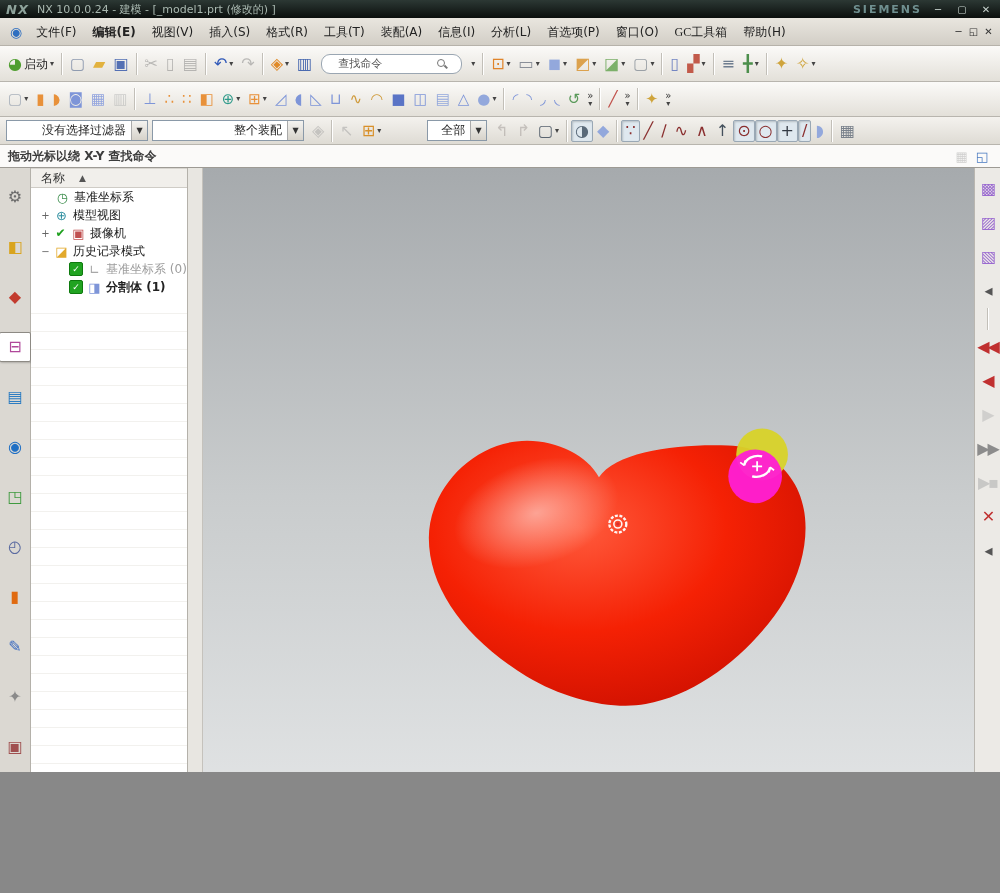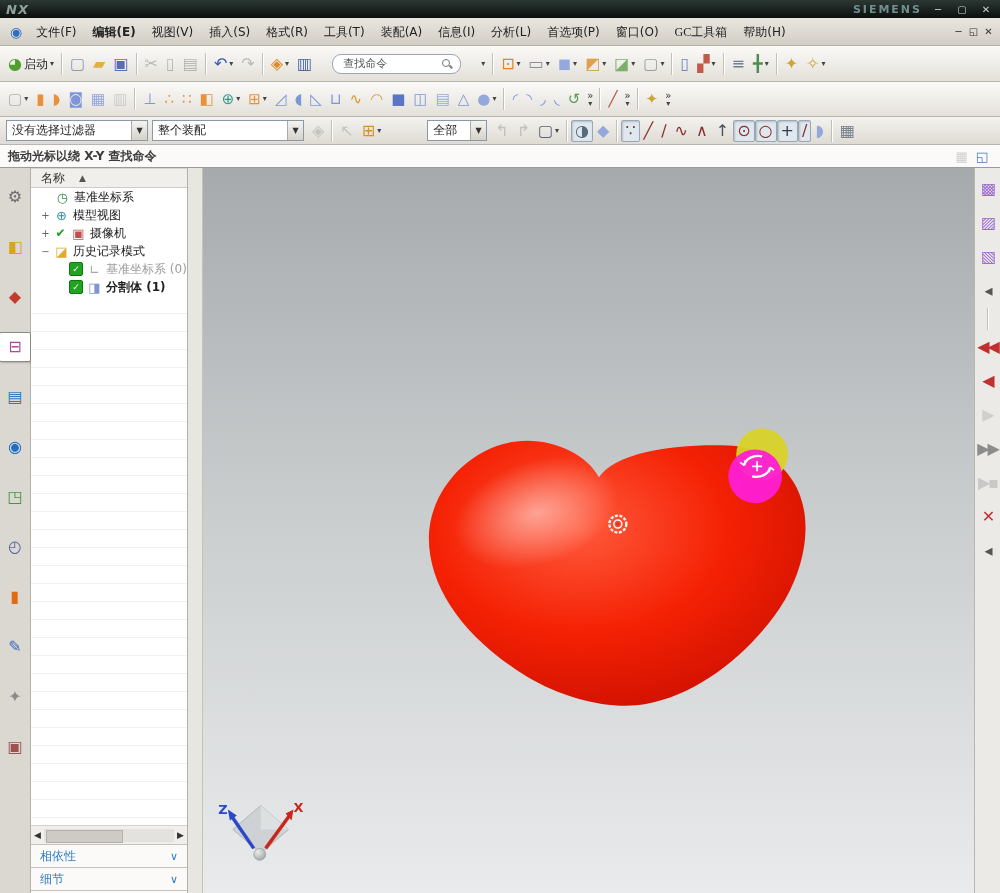--- a/index.html
+++ b/index.html
@@ -1,16 +1,16 @@
 <!DOCTYPE html>
 <html><head>
 <meta charset="utf-8">
 <style>
   html,body{margin:0;padding:0;background:#888;}
-  .app{position:relative;width:1000px;height:893px;background:#d6d2ca;font-family:"DejaVu Sans","Liberation Sans",sans-serif;overflow:hidden;user-select:none;}
+  .app{position:relative;width:1000px;height:772px;background:#d6d2ca;font-family:"DejaVu Sans","Liberation Sans",sans-serif;overflow:hidden;user-select:none;}
   
   .titlebar{height:18px;background:linear-gradient(#2c3834,#0b0f0d);display:flex;align-items:center;padding:0 6px;gap:8px;}
   .titlebar .nxlogo{font-weight:bold;font-style:italic;font-size:13px;color:#8ea39b;letter-spacing:1px;}
   .titlebar .ttl{font-size:11px;color:#a9b8b0;white-space:nowrap;}
   .titlebar .sp{flex:1;}
   .titlebar .brand{font-size:11px;font-weight:bold;color:#6f8f8f;letter-spacing:2px;}
   .titlebar .wc{color:#c9d4cf;font-size:10px;width:16px;text-align:center;cursor:pointer;}
   
   .menubar{height:27px;background:linear-gradient(#e9e6df,#d2cec6);display:flex;align-items:center;padding:0 4px;border-bottom:1px solid #b6b2aa;}
   .menubar .appico{color:#2f6fc0;font-size:14px;margin:0 6px;}
@@ -27,27 +27,27 @@
   .tb2 .ibtn .g{font-size:15px;}
   .ibtn .tl{font-style:normal;font-size:12px;color:#222;}
   .ibtn .dd{font-style:normal;text-decoration:none;font-size:8px;color:#444;}
   .ibtn.dim{opacity:.45;filter:grayscale(.8);}
   .ibtn.pressed{background:#dfe8ef;border-color:#9aa8b5;box-shadow:inset 1px 1px 2px rgba(0,0,0,.18);}
   .ibtn.ovf{flex-direction:column;gap:0;padding:1px 2px;}
   .ibtn.ovf .g{font-size:10px;line-height:9px;}
   .ibtn.ovf .dd{line-height:7px;}
   .sep{width:1px;height:22px;background:#c2bfb8;border-right:1px solid #fff;margin:0 3px;display:inline-block;}
   
-  .findbox{display:inline-flex;align-items:center;background:#fff;border:1px solid #9aa6b2;border-radius:9px;height:18px;padding:0 8px;margin:0 16px;}
+  .findbox{display:inline-flex;align-items:center;background:#fff;border:1px solid #9aa6b2;border-radius:9px;height:18px;padding:0 14px;margin:0 5px;}
   .findbox input{border:none;outline:none;width:96px;font-size:11px;color:#555;font-family:inherit;background:transparent;}
   .mag{position:relative;width:11px;height:11px;display:inline-block;}
   .mag::before{content:"";position:absolute;left:1px;top:1px;width:6px;height:6px;border:1.5px solid #777;border-radius:50%;}
   .mag::after{content:"";position:absolute;left:8px;top:8px;width:4px;height:1.5px;background:#777;transform:rotate(45deg);}
   
-  .combo{display:inline-flex;align-items:center;background:#fff;border:1px solid #8a99a8;height:19px;font-size:12px;color:#222;cursor:pointer;}
+  .combo{display:inline-flex;align-items:center;background:#fff;border:1px solid #8a99a8;height:19px;font-size:12px;color:#222;cursor:pointer;text-align:right;}
   .combo .val{padding:0 5px;white-space:nowrap;overflow:hidden;}
   .combo .cb{width:15px;align-self:stretch;background:linear-gradient(#f4f3f0,#d6d2ca);border-left:1px solid #aaa;display:flex;align-items:center;justify-content:center;font-size:8px;color:#333;}
   
   .promptbar{height:22px;background:#fbfaf9;border-bottom:1px solid #9d9a94;display:flex;align-items:center;padding:0 8px;}
   .promptbar .msg{font-size:12px;font-weight:bold;color:#3c3c3c;}
   .promptbar .sp{flex:1;}
   .promptbar .ibtn .g{font-size:13px;}
   
   .main{display:flex;height:730px;}
   .vbar{width:30px;background:#dbd8d2;border-right:1px solid #b4b1aa;display:flex;flex-direction:column;align-items:center;padding-top:4px;}
@@ -83,20 +83,21 @@
   .viewport{flex:1;position:relative;background:linear-gradient(#a6aaad,#c9cccd 45%,#e9ebec);}
   .vp-svg{position:absolute;inset:0;width:100%;height:100%;}
 </style>
 </head>
 <body>
 
 <div class="app">
 
   <div class="titlebar">
     <span class="nxlogo">NX</span>
+    <span class="ttl">NX 10.0.0.24 - 建模 - [_model1.prt  (修改的) ]</span>
     <span class="sp"></span>
     <span class="brand">SIEMENS</span>
     <span class="wc">─</span>
     <span class="wc">▢</span>
     <span class="wc">✕</span>
   </div>
 
   <div class="menubar">
     <span class="appico">◉</span>
     <span style="display:flex;align-items:center;">

